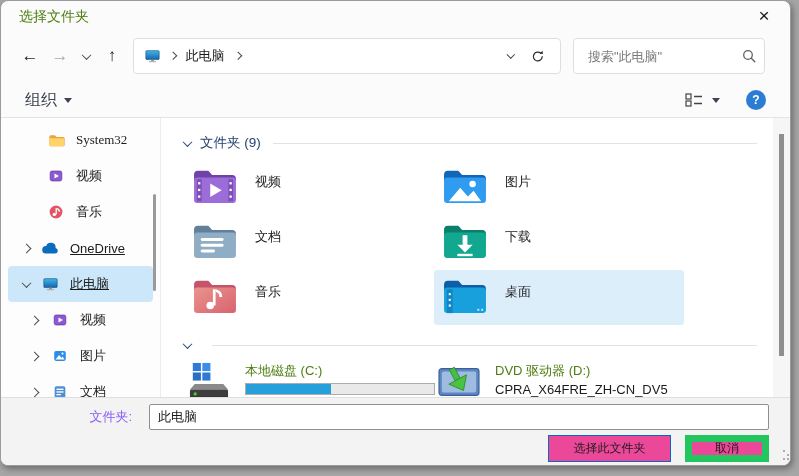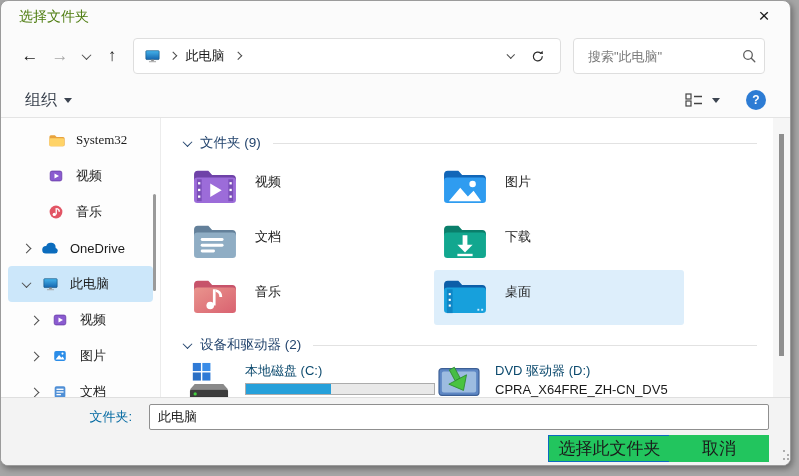--- a/index.html
+++ b/index.html
@@ -34,49 +34,49 @@
   .helpbtn{width:20px;height:20px;border-radius:50%;background:#2d7cd4;color:#fff;font-size:12px;font-weight:bold;display:flex;align-items:center;justify-content:center;}
   
   .body{position:absolute;left:0;top:117px;right:0;bottom:68px;background:#fff;overflow:hidden;}
   .sidebar{position:absolute;left:0;top:0;bottom:0;width:160px;border-right:1px solid #ececec;padding-top:4px;box-sizing:border-box;background:#fdfdfd;}
   .si{height:36px;margin:0 7px;border-radius:4px;display:flex;align-items:center;font-size:13px;color:#1b1b1b;}
   .si .tw{width:12px;display:flex;justify-content:center;flex:0 0 auto;}
   .si .sicon{display:flex;align-items:center;justify-content:center;width:20px;flex:0 0 auto;}
   .si .slabel{margin-left:10px;white-space:nowrap;}
   .si.selected{background:#cce7fa;}
   .si.lvl-pin{padding-left:38px;font-family:Liberation Serif, serif;}
-  .si.lvl-root{padding-left:12px;}
+  .si.lvl-root{padding-left:12px;text-decoration:underline;}
   .si.lvl-root .sicon{margin-left:8px;}
   .si.lvl-child{padding-left:20px;}
   .si.lvl-child .sicon{margin-left:10px;}
   .side-scroll{position:absolute;left:152px;top:76px;width:3px;height:97px;background:#9a9a9a;border-radius:2px;}
   .main{position:absolute;left:161px;top:0;right:17px;bottom:0;padding:14px 0 0 22px;box-sizing:border-box;overflow:hidden;}
   .gutter{position:absolute;right:0;top:0;bottom:0;width:17px;background:#f6f6f6;}
   .main-scroll{position:absolute;right:6px;top:16px;width:5px;height:222px;background:#8f8f8f;}
   .sec-head{display:flex;align-items:center;height:22px;color:#24456e;font-size:13.5px;}
   .sec-head .chev{border-color:#24456e;margin-right:9px;}
   .sec-head .rule{flex:1;height:1px;background:#e2e2e2;margin:0 16px 0 12px;}
   .tilegrid{display:grid;grid-template-columns:250px 250px;margin-top:6px;}
   .tile{height:55px;border-radius:3px;display:flex;padding:5px 0 0 8px;box-sizing:border-box;}
   .tile.selected{background:#ddeefb;}
   .tile .tlabel{margin:8px 0 0 17px;font-size:13px;color:#1b1b1b;}
   .devgrid{display:grid;grid-template-columns:250px 250px;margin-top:6px;}
   .drive{display:flex;padding-left:2px;}
   .drive .dtext{margin-left:13px;min-width:0;}
-  .dname{font-size:13px;color:#0c4a6e;height:18px;white-space:nowrap;}
+  .dname{font-size:13px;color:#4d7c0f;height:18px;white-space:nowrap;}
   .dvol{font-size:13px;color:#1b1b1b;margin-top:2px;white-space:nowrap;}
   .track{width:190px;height:12px;background:#e9e9e9;border:1px solid #acacac;margin-top:3px;box-sizing:border-box;}
   .fill{height:100%;background:#26a0da;}
   
   .footer{position:absolute;left:0;right:0;bottom:0;height:68px;background:#f3f3f3;border-top:1px solid #dfdfdf;box-sizing:border-box;}
-  .f-label{position:absolute;left:0;top:6px;width:140px;height:26px;line-height:26px;text-align:right;font-size:13px;color:#0369a1;padding-right:9px;box-sizing:border-box;}
+  .f-label{position:absolute;left:0;top:6px;width:140px;height:26px;line-height:26px;text-align:right;font-size:13px;color:#8b5cf6;padding-right:9px;box-sizing:border-box;}
   .f-input{position:absolute;left:148px;right:21px;top:6px;height:26px;border:1px solid #8f8f8f;border-radius:2px;background:#fff;font-size:13px;color:#1b1b1b;padding:0 8px;box-sizing:border-box;outline:none;font-family:inherit;}
-  .btn{position:absolute;top:37px;height:27px;border-radius:0;background:#22c55e;font-size:17px;color:#1b1b1b;display:flex;align-items:center;justify-content:center;box-sizing:border-box;}
+  .btn{position:absolute;top:37px;height:27px;border-radius:0;background:#ec4899;font-size:12px;color:#1b1b1b;display:flex;align-items:center;justify-content:center;box-sizing:border-box;}
   .btn.primary{right:119px;width:123px;border:1px solid #0b6ac0;}
-  .btn.plain{right:21px;width:100px;border:1px solid #22c55e;}
+  .btn.plain{right:21px;width:84px;border:7px solid #22c55e;}
   .grip{position:absolute;right:5px;bottom:5px;width:10px;height:10px;}
   .grip::before{content:"";position:absolute;left:0;top:0;width:2px;height:2px;background:#adadad;
     box-shadow:8px 0 #adadad,4px 4px #adadad,8px 4px #adadad,0 8px #adadad,4px 8px #adadad,8px 8px #adadad;
     transform:translate(0,0) rotate(0deg);left:auto;right:0;top:auto;bottom:8px;}
 </style>
 </head>
 <body>
 
 <div class="window">
 
@@ -364,21 +364,20 @@
               <rect x="37" y="35.5" width="2" height="2" fill="#cfefff"></rect>
                 <rect x="41" y="35.5" width="2" height="2" fill="#cfefff"></rect>
             </svg>
           </span>
           <span class="tlabel">桌面</span>
         </div>
       </div>
 
       <div class="sec-head" style="margin-top:9px;">
         <span class="chev down"></span>
-        <span>设备和驱动器 (2)</span>
         <span class="rule"></span>
       </div>
 
       <div class="devgrid">
 
         <div class="drive">
           <span>
             <svg width="46" height="40" viewBox="0 0 48 42">
               <rect x="7" y="1" width="8.5" height="8.5" fill="#2f7ad6"></rect>
               <rect x="17" y="1" width="8.5" height="8.5" fill="#3b8de8"></rect>

